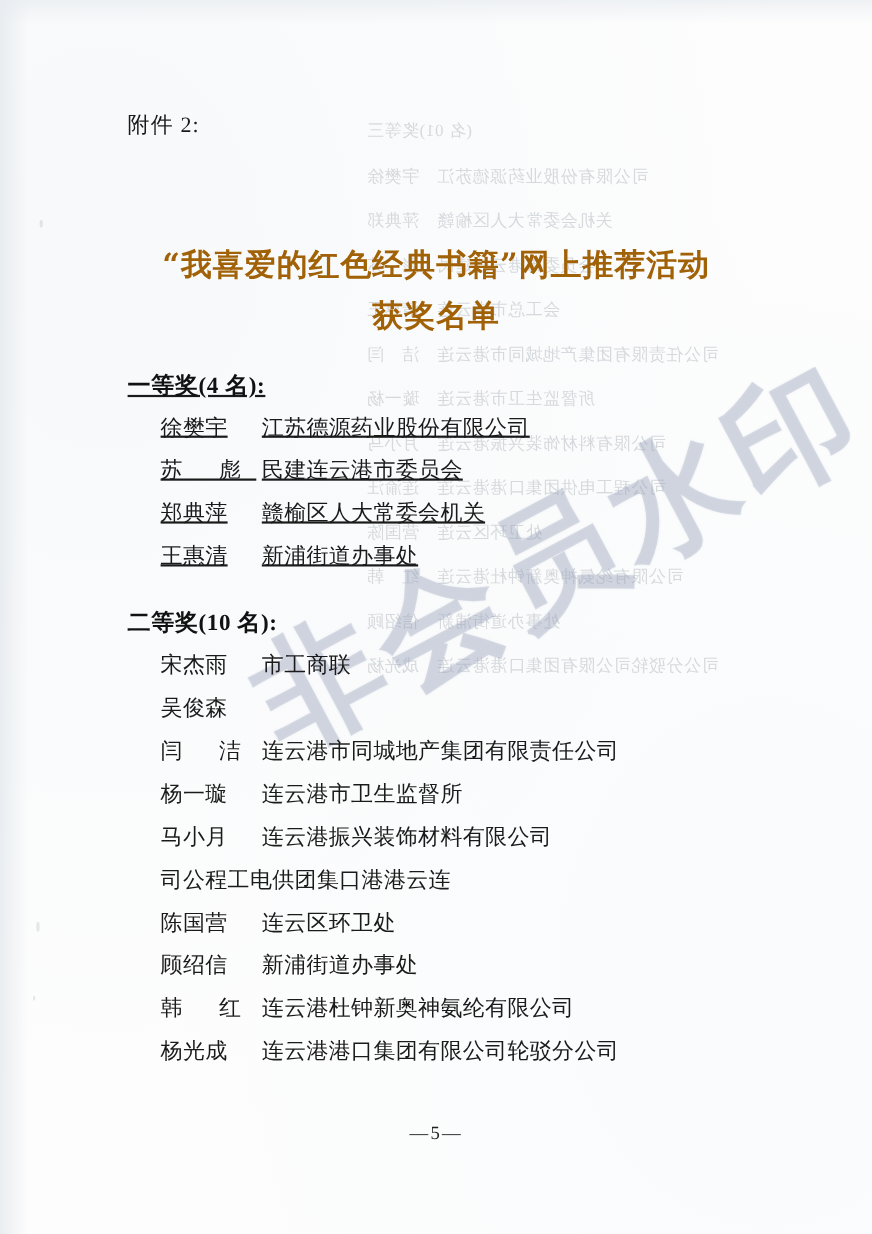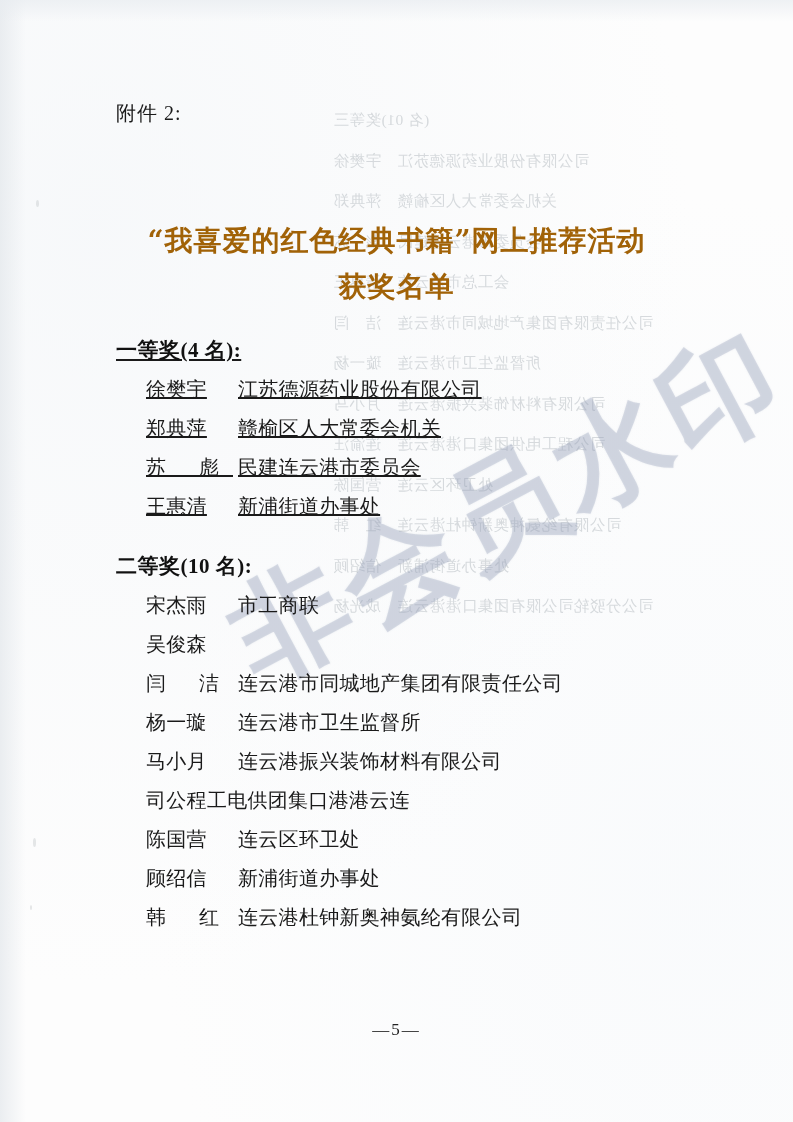--- a/index.html
+++ b/index.html
@@ -194,28 +194,28 @@
     <span class="line2">获奖名单</span>
   </div>
 
   <div class="section" id="first-prize">
     <div class="section-heading">一等奖(4 名):</div>
     <div class="entry">
       <span class="name">徐樊宇</span>
       <span class="org">江苏德源药业股份有限公司</span>
     </div>
     <div class="entry">
+      <span class="name spaced">苏 彪</span>
+      <span class="org">民建连云港市委员会</span>
+    </div>
+    <div class="entry">
       <span class="name">郑典萍</span>
       <span class="org">赣榆区人大常委会机关</span>
     </div>
     <div class="entry">
-      <span class="name spaced">苏 彪</span>
-      <span class="org">民建连云港市委员会</span>
-    </div>
-    <div class="entry">
       <span class="name">王惠清</span>
       <span class="org">新浦街道办事处</span>
     </div>
   </div>
 
   <div class="section" id="second-prize">
     <div class="section-heading">二等奖(10 名):</div>
     <div class="entry">
       <span class="name">宋杰雨</span>
       <span class="org">市工商联</span>
@@ -243,16 +243,20 @@
       <span class="org">连云区环卫处</span>
     </div>
     <div class="entry">
       <span class="name">顾绍信</span>
       <span class="org">新浦街道办事处</span>
     </div>
     <div class="entry">
       <span class="name spaced">韩 红</span>
       <span class="org">连云港杜钟新奥神氨纶有限公司</span>
     </div>
+    <div class="entry">
+      <span class="name">杨光成</span>
+      <span class="org">连云港港口集团有限公司轮驳分公司</span>
+    </div>
   </div>
 
   <div class="page-number">—5—</div>
 </div>
 
 </body></html>

